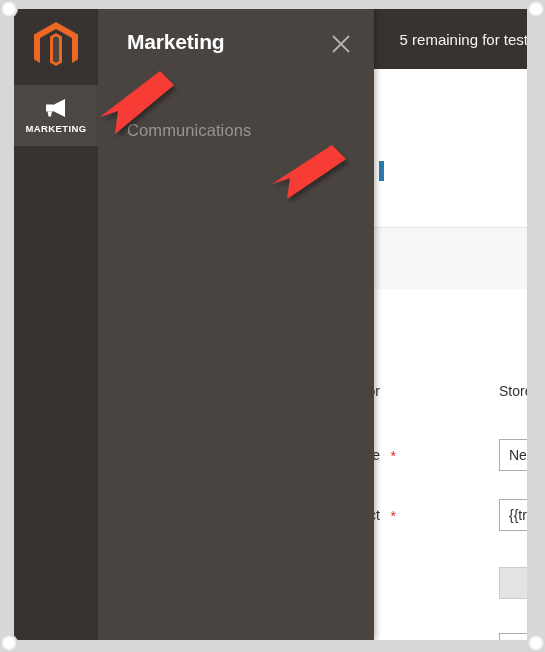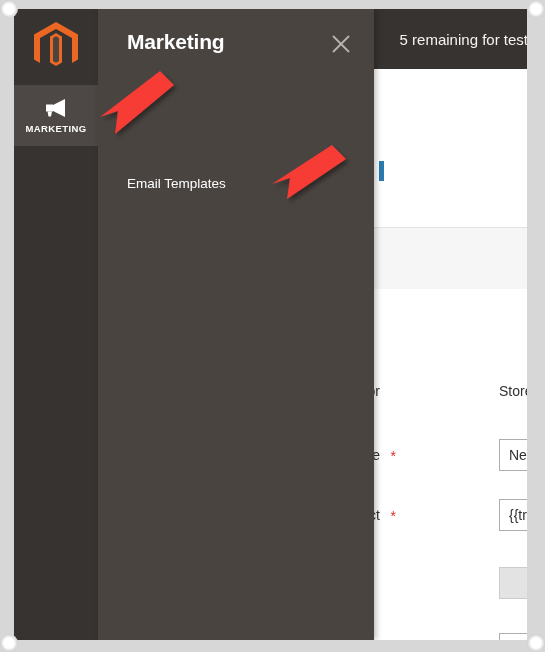--- a/index.html
+++ b/index.html
@@ -348,22 +348,22 @@
       <div class="flyout-head">
         <span class="flyout-title">Marketing</span>
         <span class="flyout-close">
           <svg width="24" height="24" viewBox="0 0 24 24">
             <line x1="4" y1="4" x2="20" y2="20" stroke="#b9b4b0" stroke-width="1.8"></line>
             <line x1="20" y1="4" x2="4" y2="20" stroke="#b9b4b0" stroke-width="1.8"></line>
           </svg>
         </span>
       </div>
 
-
-      <span class="flyout-link">Email Templates</span>
+      <span class="flyout-section-title">Communications</span>
+
     </div>
 
     <svg class="arrow" style="left:52px; top:52px;" width="120" height="90" viewBox="0 0 120 90">
       <defs>
         <filter id="ash1" x="-40%" y="-40%" width="200%" height="200%">
           <feDropShadow dx="2.5" dy="3.5" stdDeviation="2.2" flood-color="#000000" flood-opacity="0.40"></feDropShadow>
         </filter>
       </defs>
       <g filter="url(#ash1)">
         <path d="M94 10 L108 24 L49 73 L52 50 L34 56 Z" fill="#f73b36"></path>

